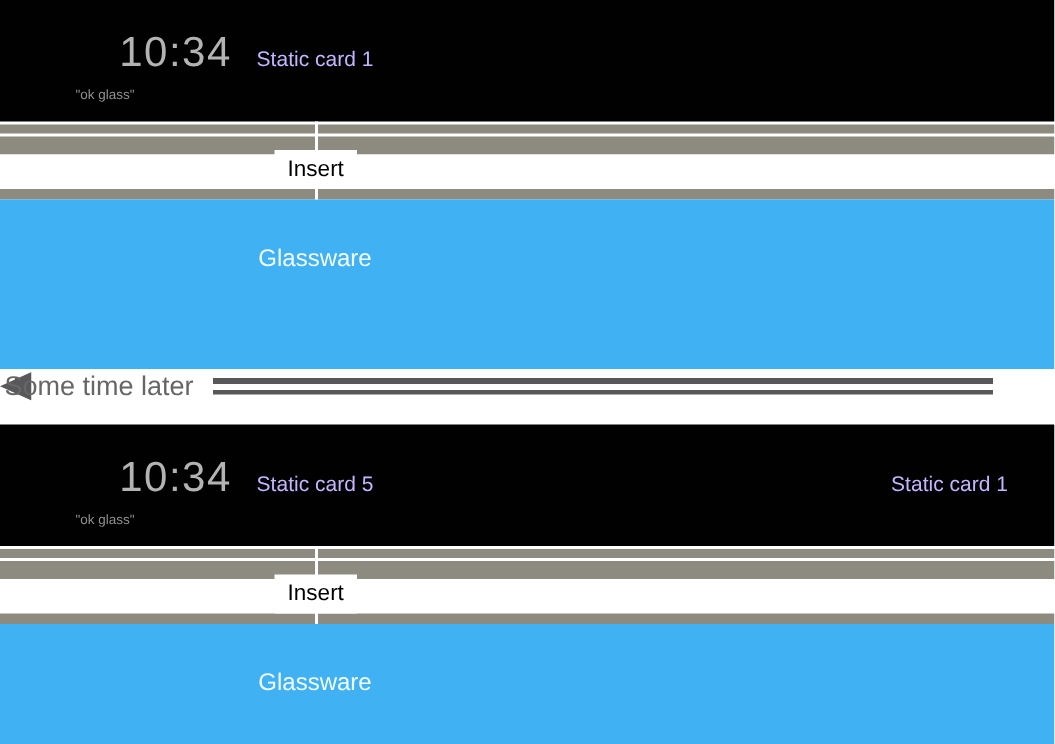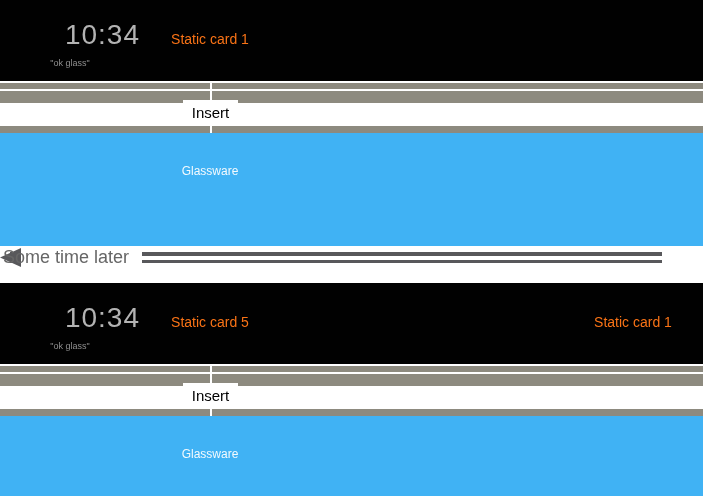--- a/index.html
+++ b/index.html
@@ -2,43 +2,43 @@
 <html><head>
 <meta charset="utf-8">
 <style>
   html,body{margin:0;padding:0;}
   body{font-family:"Liberation Sans","DejaVu Sans",sans-serif;background:#ffffff;}
   .stage{position:relative;width:703px;height:496px;background:#ffffff;overflow:hidden;}
 
   .section{position:absolute;left:0;width:703px;height:283px;}
   .black-bar{position:absolute;left:0;top:0;width:703px;height:81px;background:#010101;}
   .home-card{position:absolute;left:0;top:0;width:140px;height:81px;}
-  .time-text{position:absolute;left:0;top:19px;width:140px;text-align:right;
-             font-size:28px;font-weight:100;color:#b3b3b3;letter-spacing:1px;}
+  .time-text{position:absolute;left:0;top:19px;width:140px;text-align:center;
+             font-size:28px;font-weight:100;color:#b3b3b3;letter-spacing:1px;padding-left:47px;}
   .hotword-text{position:absolute;left:0;top:58px;width:140px;text-align:center;
                 font-size:9px;color:#8f8f8f;}
   .card-label{position:absolute;top:31px;width:140px;text-align:center;
-              font-size:14px;color:#f97316;}
+              font-size:14px;color:#c4b5fd;}
   .label-pos-1{left:140px;}
   .label-pos-2{left:563px;}
 
   .band{position:absolute;left:0;width:703px;background:#8d8a7f;}
   .band-a{top:83px;height:6px;}
   .band-b{top:91px;height:12px;}
   .band-c{top:126px;height:7px;}
   .divider{position:absolute;left:210px;top:81px;width:2px;height:52px;background:#ffffff;z-index:2;}
   .white-row{position:absolute;left:0;top:103px;width:703px;height:23px;background:#ffffff;}
   .insert-box{position:absolute;left:183px;top:100px;width:55px;height:26px;background:#ffffff;
               z-index:3;text-align:center;line-height:26px;font-size:15px;color:#000000;}
 
   .blue-card{position:absolute;left:0;top:133px;width:703px;background:#40b2f4;}
   .blue-card.first{height:113px;}
   .blue-card.second{height:85px;}
   .glassware-label{position:absolute;left:140px;top:31px;width:140px;text-align:center;
-                   font-size:12px;color:#f3fafe;}
+                   font-size:16px;color:#f3fafe;}
 
   .arrow-group{position:absolute;left:0;top:245px;width:662px;height:24px;}
   .shaft{position:absolute;right:0;background:#58585b;z-index:1;}
   .shaft-1{left:10px;top:7px;height:3.5px;}
   .shaft-2{left:10px;top:14.5px;height:3.5px;}
   .arrow-mask{position:absolute;left:16px;top:1px;width:126px;height:22px;background:#ffffff;z-index:2;}
   .arrowhead{position:absolute;left:0;top:3px;z-index:3;}
   .arrow-label{position:absolute;left:3px;top:0;font-size:18px;line-height:24px;color:#666666;z-index:4;}
 </style>
 </head>

